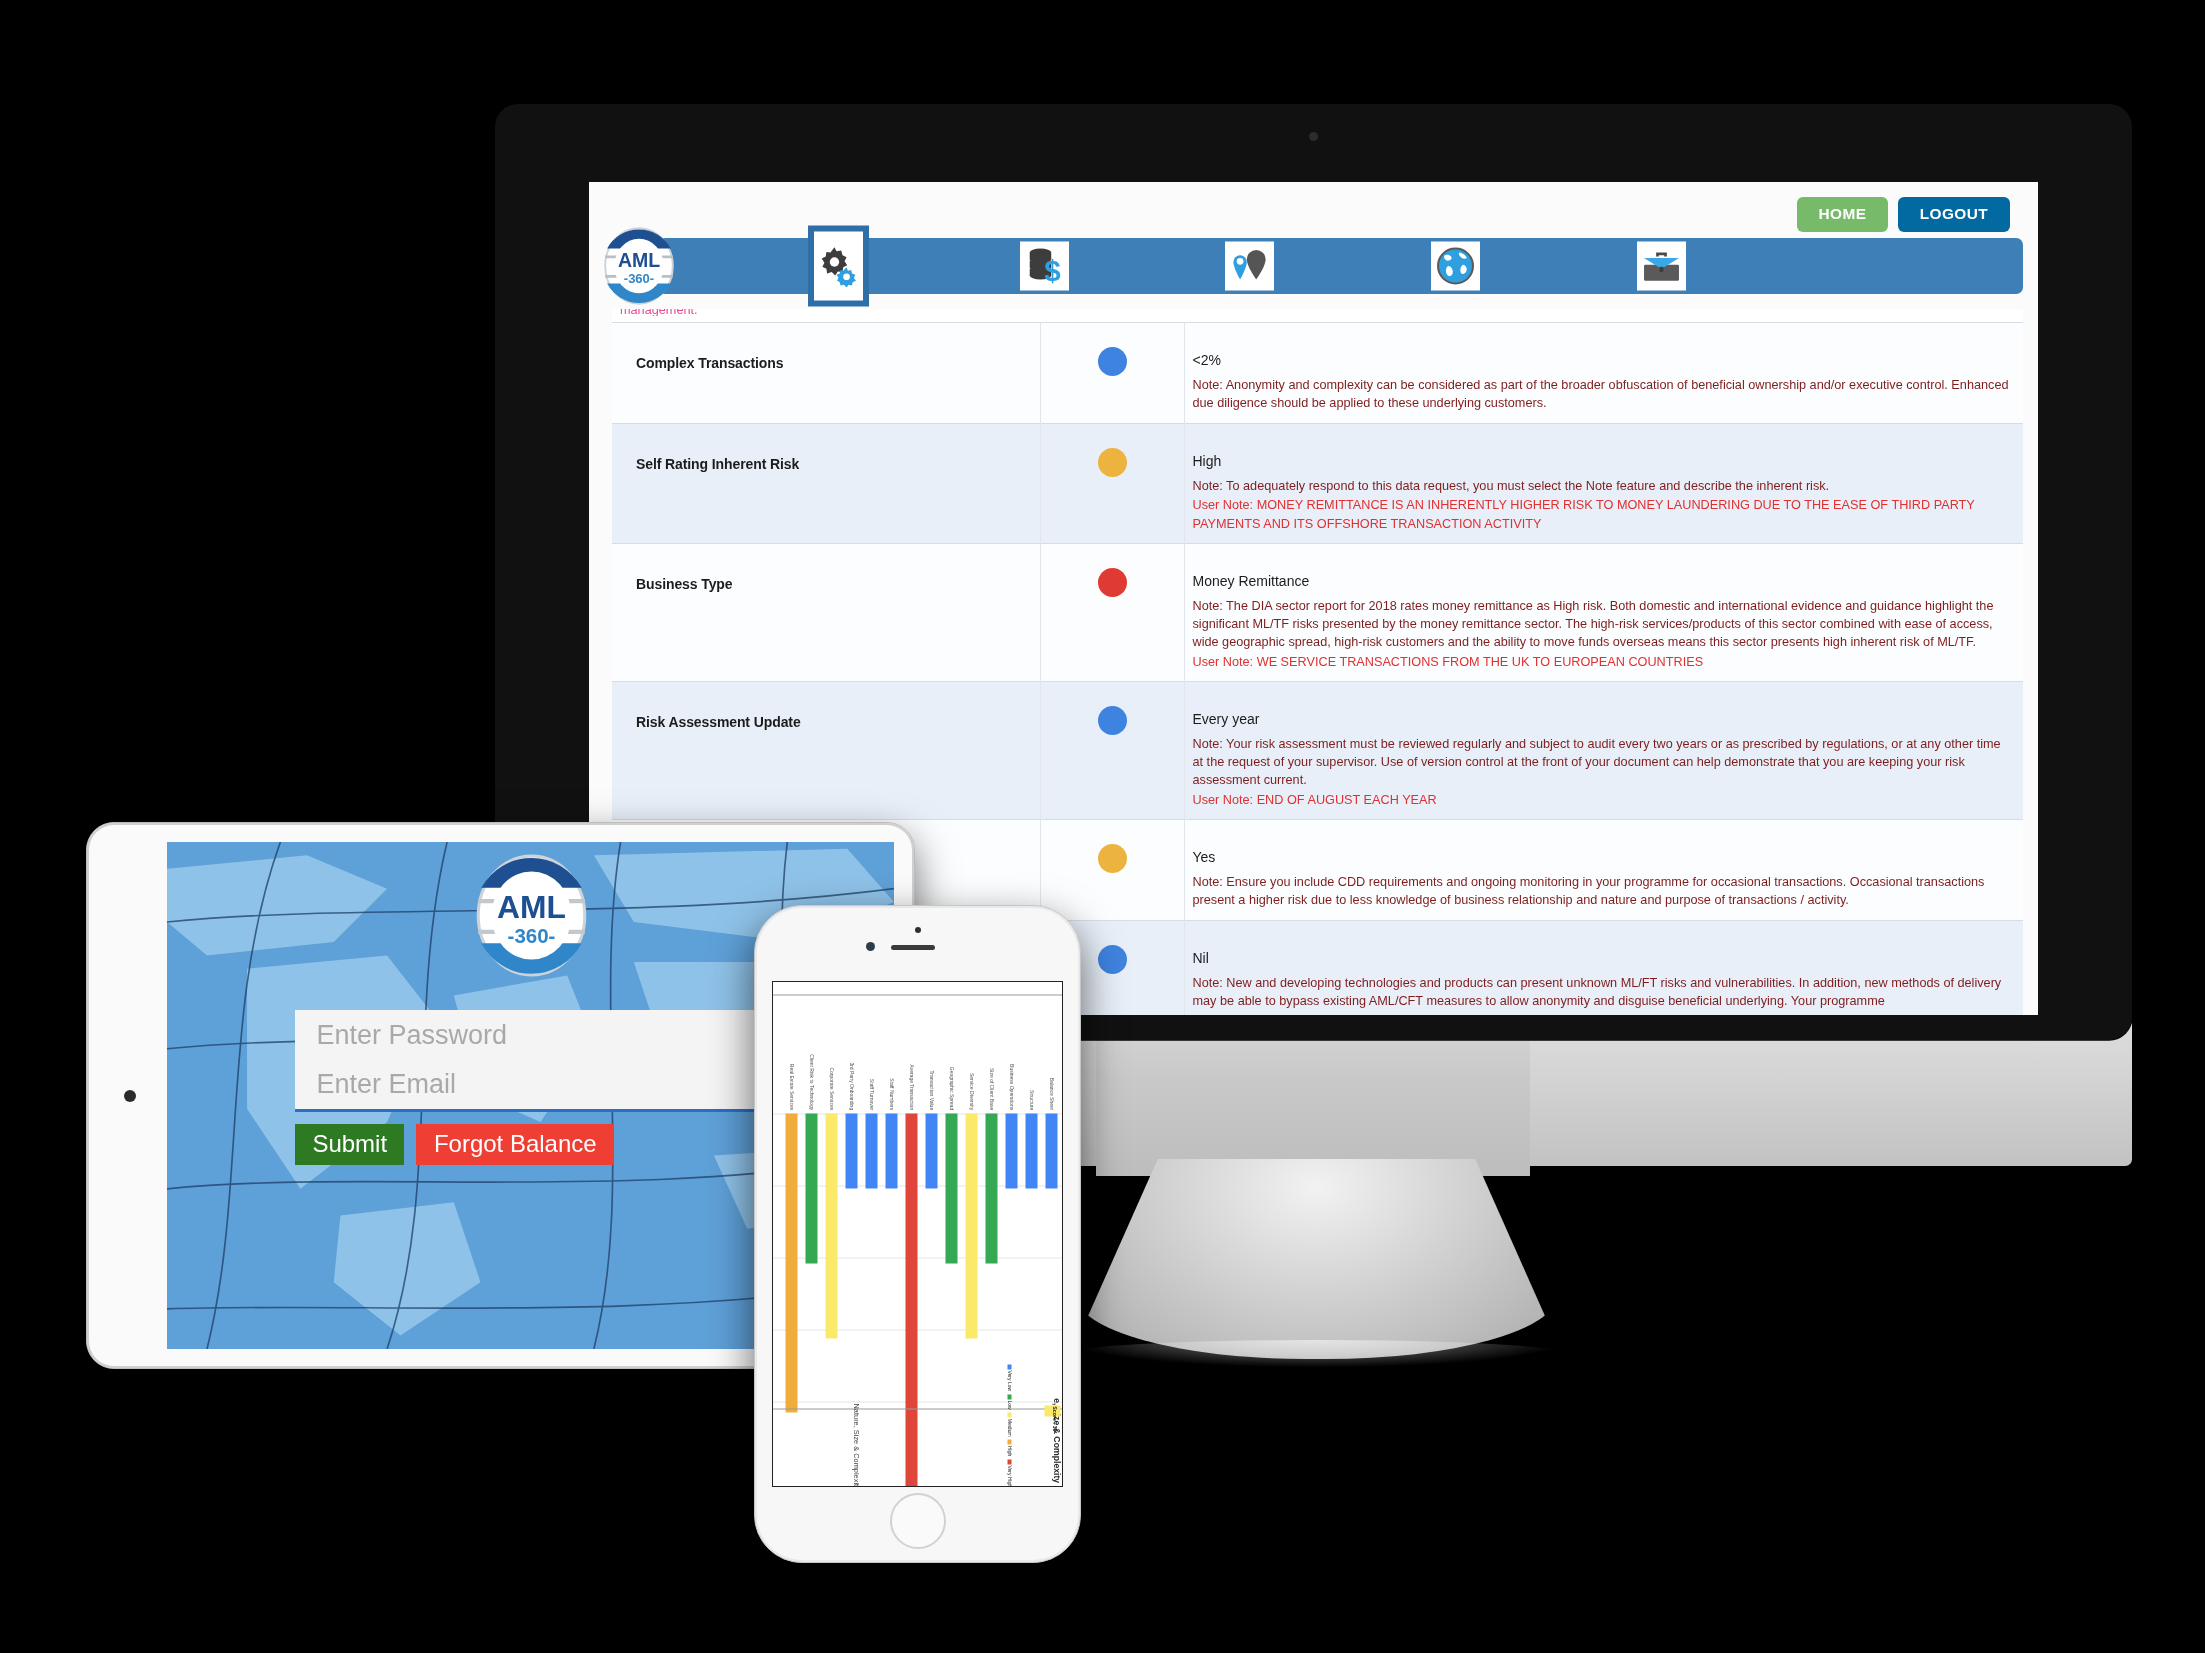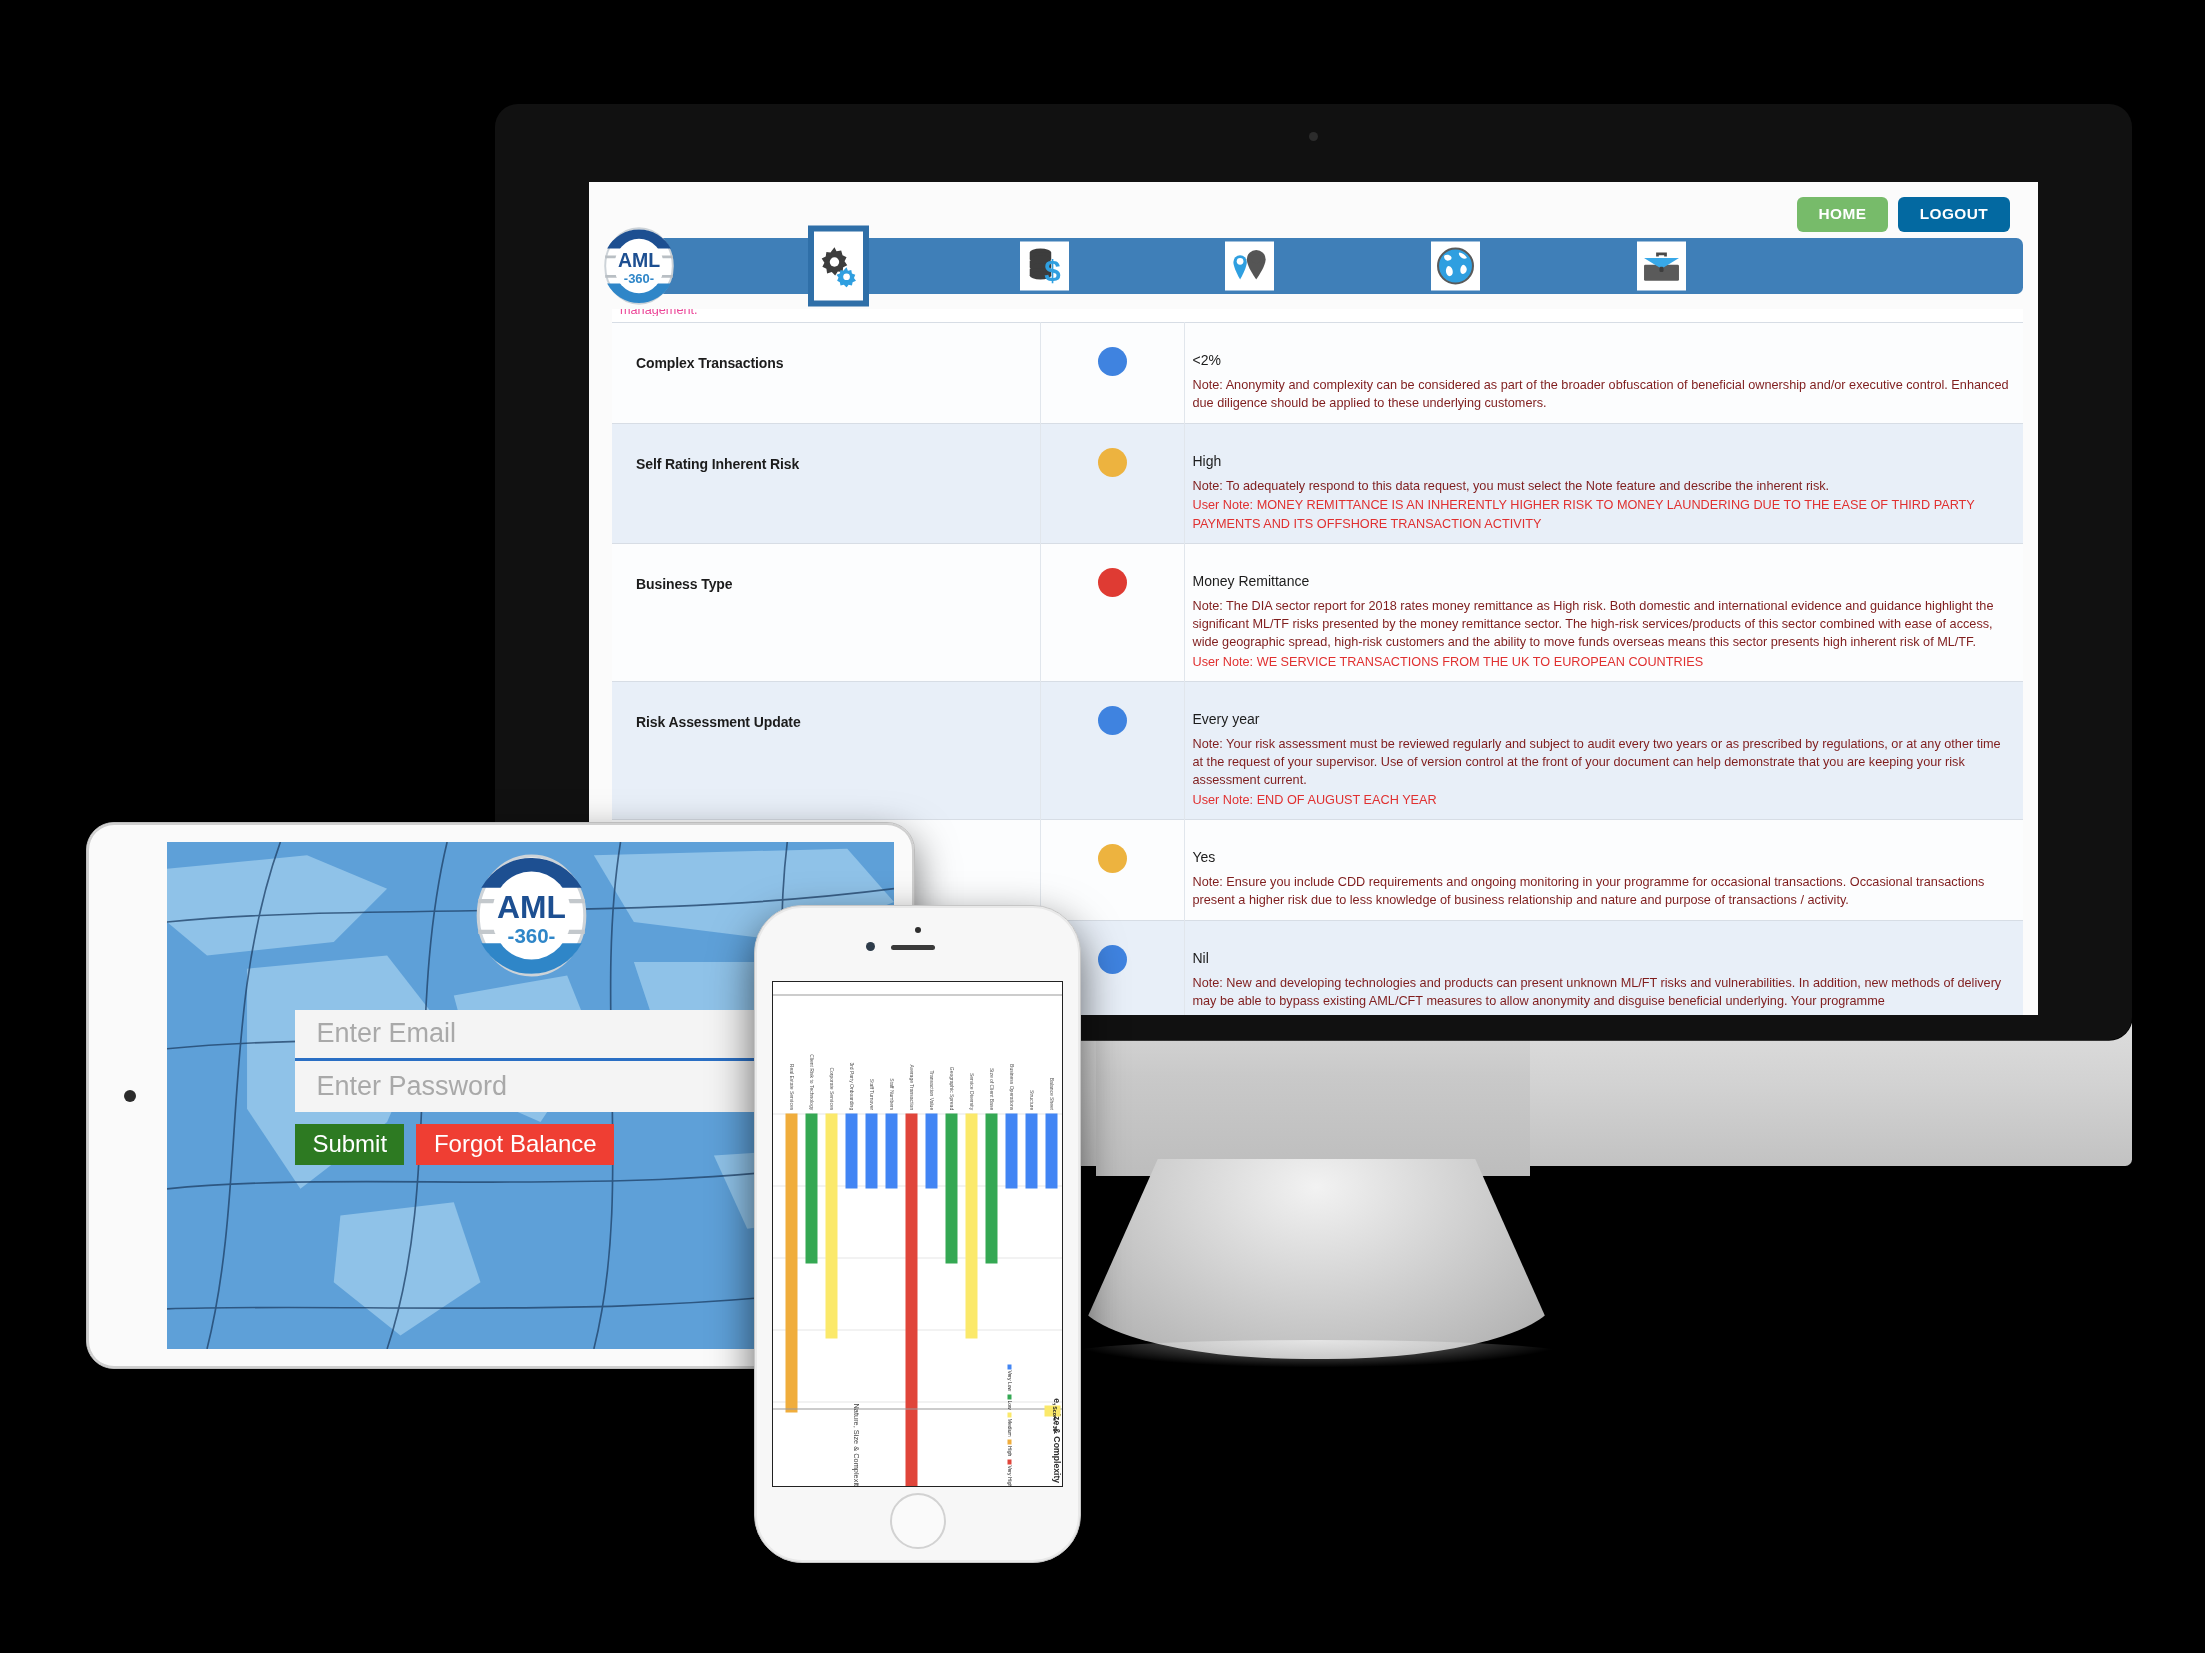--- a/index.html
+++ b/index.html
@@ -345,22 +345,22 @@
         <ellipse cx="60" cy="60" rx="52" ry="58" fill="#fff" stroke="#cdd3d8" stroke-width="3"></ellipse>
         <path d="M60 4a56 58 0 0 1 49 29H11A56 58 0 0 1 60 4z" fill="#1d4f91"></path>
         <path d="M11 87h98a56 58 0 0 1-98 0z" fill="#2f86c8"></path>
         <path d="M8 44h104v4H8zM8 74h104v4H8z" fill="#c3c8cc"></path>
         <ellipse cx="60" cy="60" rx="39" ry="43" fill="#fff"></ellipse>
         <text x="60" y="62" font-family="Liberation Sans, sans-serif" font-size="31" font-weight="700" fill="#1d4f91" text-anchor="middle">AML</text>
         <text x="60" y="87" font-family="Liberation Sans, sans-serif" font-size="20" font-weight="700" fill="#2f86c8" text-anchor="middle">-360-</text>
       </svg>
 
       <div class="login-form">
+        <div class="lfield">Enter Password</div>
         <div class="lfield email">Enter Email</div>
-        <div class="lfield">Enter Password</div>
         <div class="lbtns">
           <button class="lbtn submit">Submit</button>
           <button class="lbtn forgot">Forgot Balance</button>
         </div>
       </div>
     </div>
   </div>
 
   <div class="iphone">
     <div class="ip-sensor"></div>

